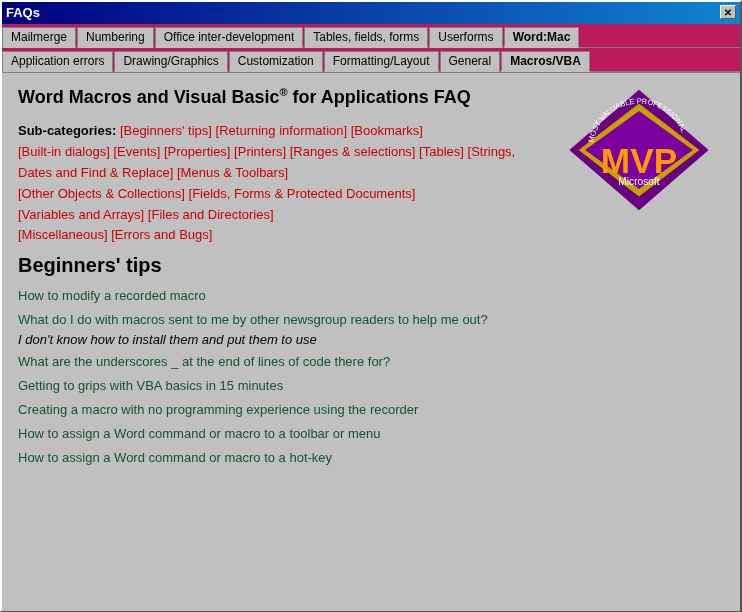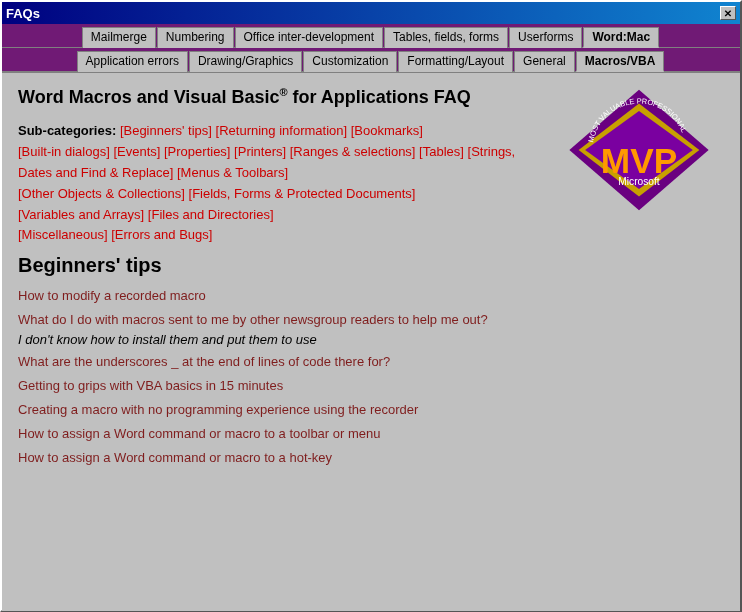--- a/index.html
+++ b/index.html
@@ -12,21 +12,20 @@
       border: 2px solid #ffffff;
       border-right-color: #555;
       border-bottom-color: #555;
       box-shadow: inset -1px -1px 0 #000, inset 1px 1px 0 #dfdfdf;
     }
 
     .title-bar {
       background: linear-gradient(to right, #000080, #1084d0);
       color: white;
       display: flex;
-      align-items: center;
       justify-content: space-between;
       padding: 3px 4px;
       height: 22px;
     }
 
     .title-bar-text {
       font-weight: bold;
       font-size: 13px;
       color: white;
     }
@@ -41,24 +40,23 @@
       align-items: center;
       justify-content: center;
       font-size: 10px;
       font-weight: bold;
       color: #000;
       cursor: pointer;
     }
 
     .tab-row {
       display: flex;
-      background: #701a75;
+      background: #be185d;
       border-bottom: 2px solid #808080;
       padding-top: 2px;
-      justify-content: center;
     }
 
     .tab-row-1 { border-bottom: 1px solid #808080; }
 
     .tab {
       padding: 2px 8px;
       border: 1px solid #808080;
       border-bottom: none;
       background: #c0c0c0;
       font-size: 12px;
@@ -121,21 +119,21 @@
 
     .section-title {
       font-size: 20px;
       font-weight: bold;
       color: #000;
       margin-bottom: 10px;
       margin-top: 4px;
     }
 
     .link-item {
-      color: #7f1d1d;
+      color: #14532d;
       text-decoration: none;
       display: block;
       margin-bottom: 6px;
       font-size: 13px;
       line-height: 1.4;
     }
 
     .link-subtitle {
       font-style: italic;
       color: #000;

